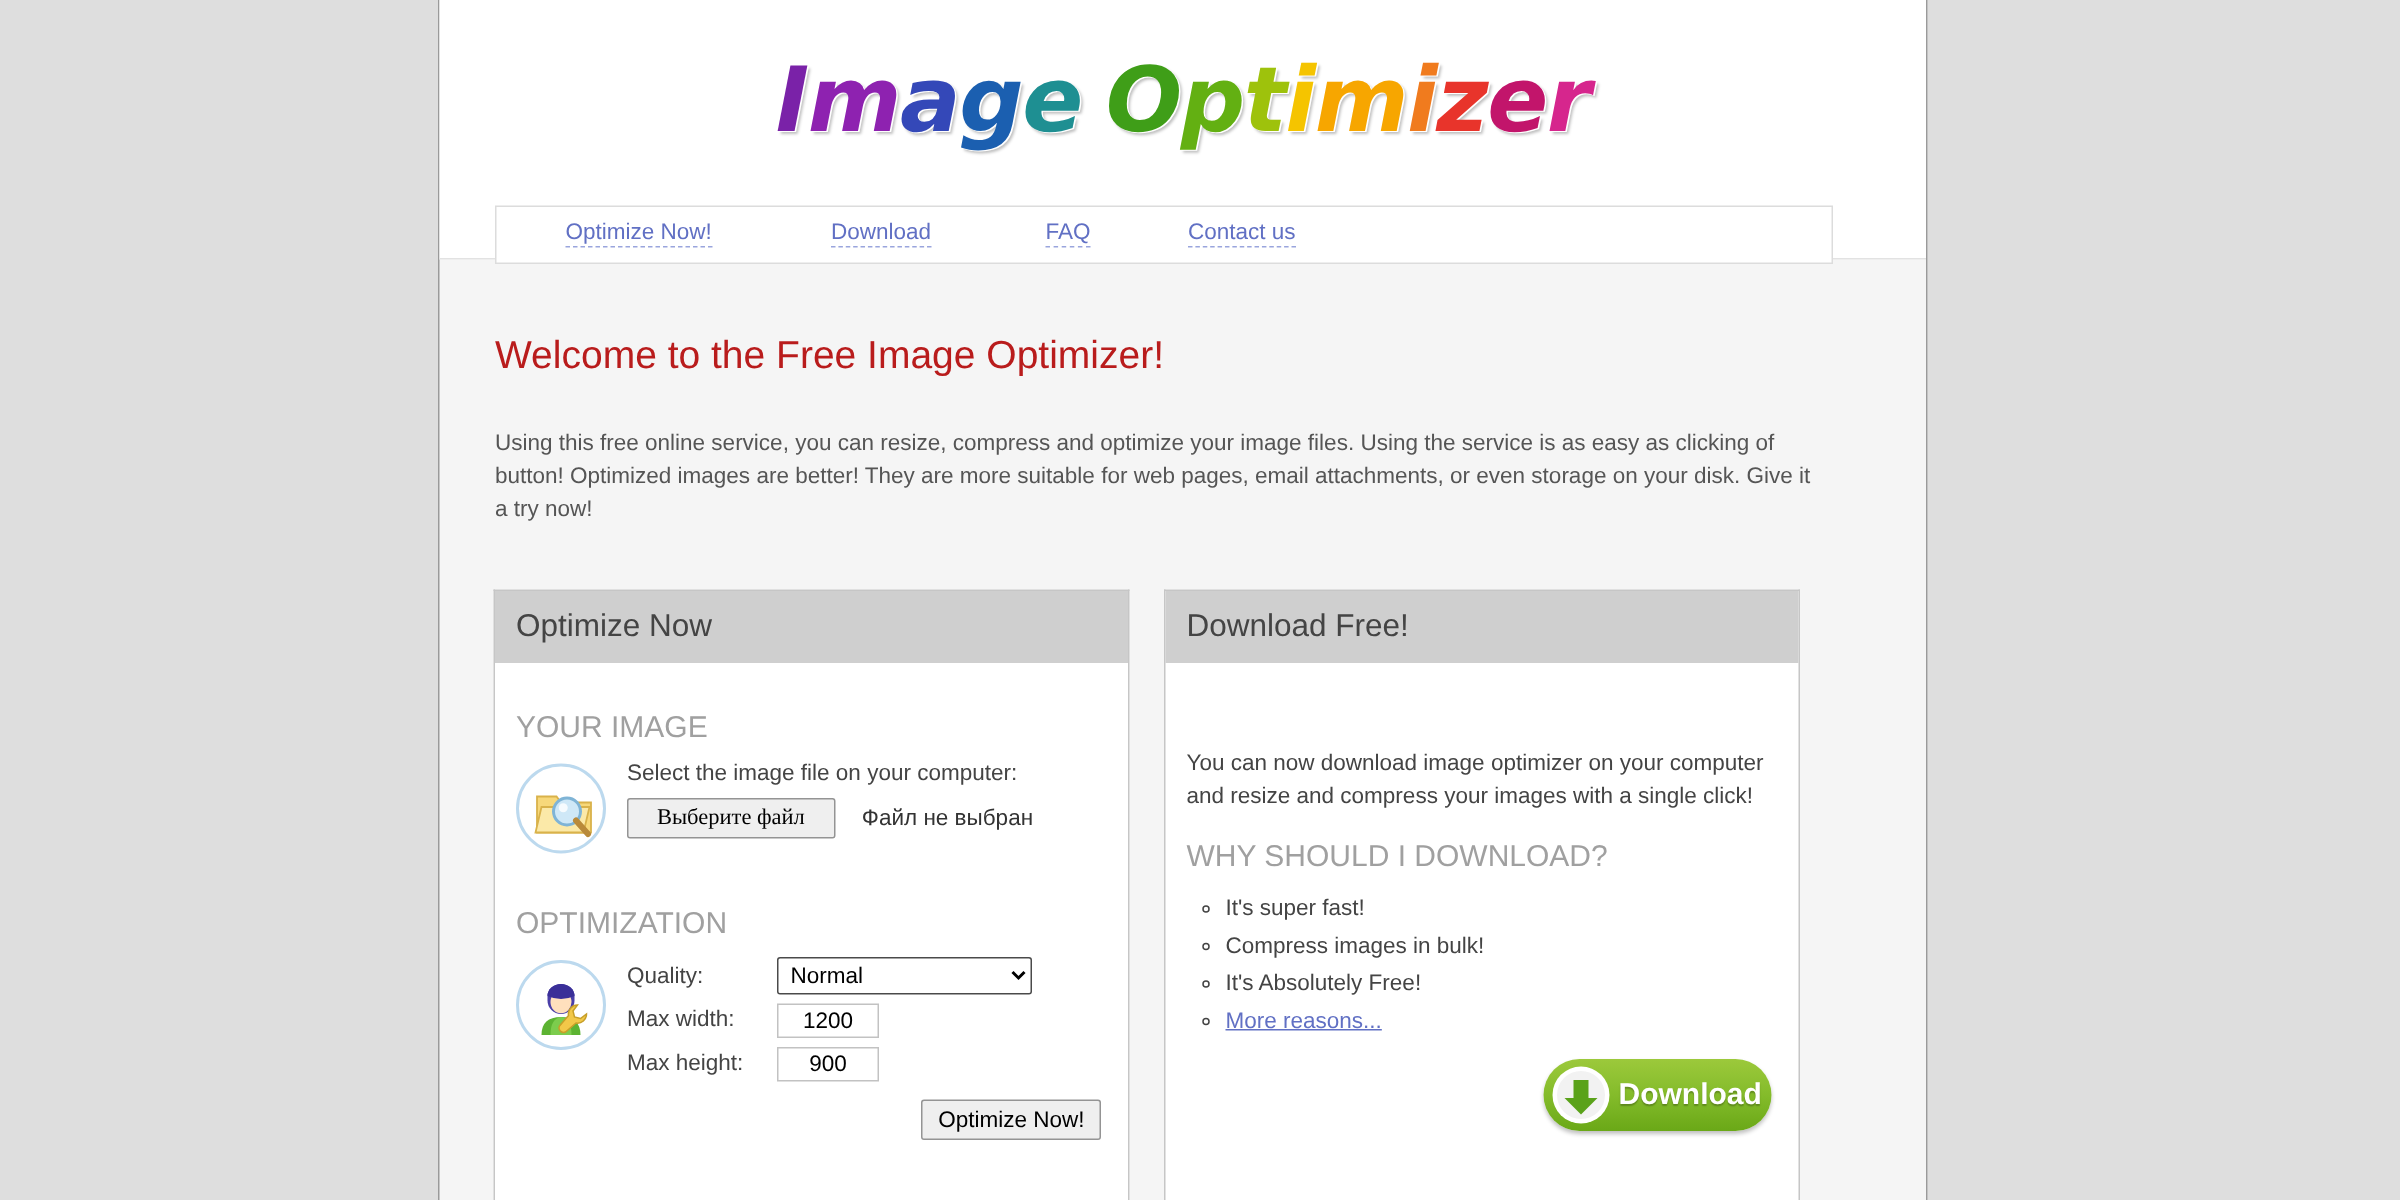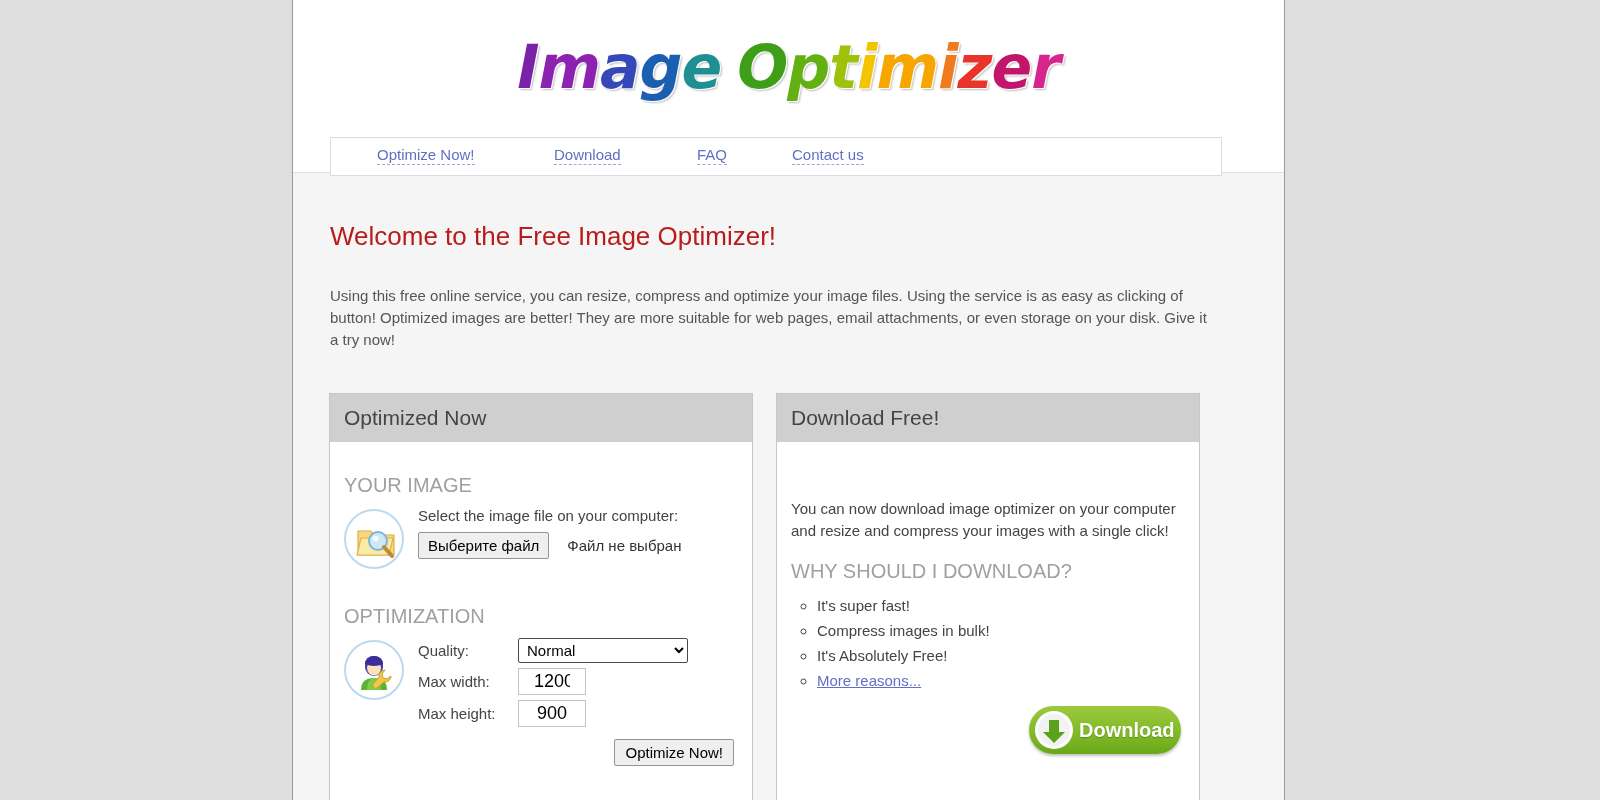--- a/index.html
+++ b/index.html
@@ -144,27 +144,27 @@
 
   .field-label {
     font-size: 15px;
     color: #444444;
     white-space: nowrap;
   }
 
   
   .file-line { margin-top: 8px; display: flex; align-items: center; }
   .file-btn {
-    font-family: Liberation Sans, sans-serif;
+    font-family: Liberation Serif, serif;
     font-size: 15px;
     color: #000;
     background: #efefef;
     border: 1px solid #949494;
     border-radius: 2px;
-    padding: 4px 9px;
+    padding: 4px 19px;
     cursor: pointer;
   }
   .file-name {
     margin-left: 18px;
     font-size: 15px;
     color: #333;
     white-space: nowrap;
   }
 
   
@@ -177,21 +177,21 @@
     padding: 2px 4px;
     border: 1px solid #4a4a4a;
     border-radius: 2px;
     background: #ffffff;
     color: #000;
     cursor: pointer;
   }
   input.num {
     width: 68px;
     font-family: "Liberation Sans", sans-serif;
-    font-size: 18px;
+    font-size: 15px;
     text-align: center;
     padding: 2px 15px;
     border: 1px solid #c2c2c2;
     background: #ffffff;
     color: #000;
   }
   #optimize-submit-wrap { text-align: right; padding-right: 4px; margin-top: 12px; }
   .submit-btn {
     font-family: "Liberation Sans", sans-serif;
     font-size: 15px;
@@ -262,21 +262,21 @@
       </ul>
     </div>
   </div>
 
   <div id="main">
 
     <h1 id="welcome-title">Welcome to the Free Image Optimizer!</h1>
     <p id="intro">Using this free online service, you can resize, compress and optimize your image files. Using the service is as easy as clicking of button! Optimized images are better! They are more suitable for web pages, email attachments, or even storage on your disk. Give it a try now!</p>
 
     <div class="panel" id="panel-optimize">
-      <div class="panel-head">Optimized Now</div>
+      <div class="panel-head">Optimize Now</div>
       <div class="panel-body">
 
         <h2 class="sec-title">YOUR IMAGE</h2>
 
         <div class="row-with-icon">
           <span class="circ-icon">
             <svg width="44" height="44" viewBox="0 0 44 44">
               <path d="M4 12 h13 l3 4 h20 v20 h-36 z" fill="#f7d87a" stroke="#d9b24a" stroke-width="1.2"></path>
               <path d="M7 19 h32 l-4 17 h-32 z" fill="#fbe9a8" stroke="#d9b24a" stroke-width="1.2"></path>
               <circle cx="24" cy="22" r="9" fill="#cfe8f7" stroke="#7fb4d6" stroke-width="2"></circle>

